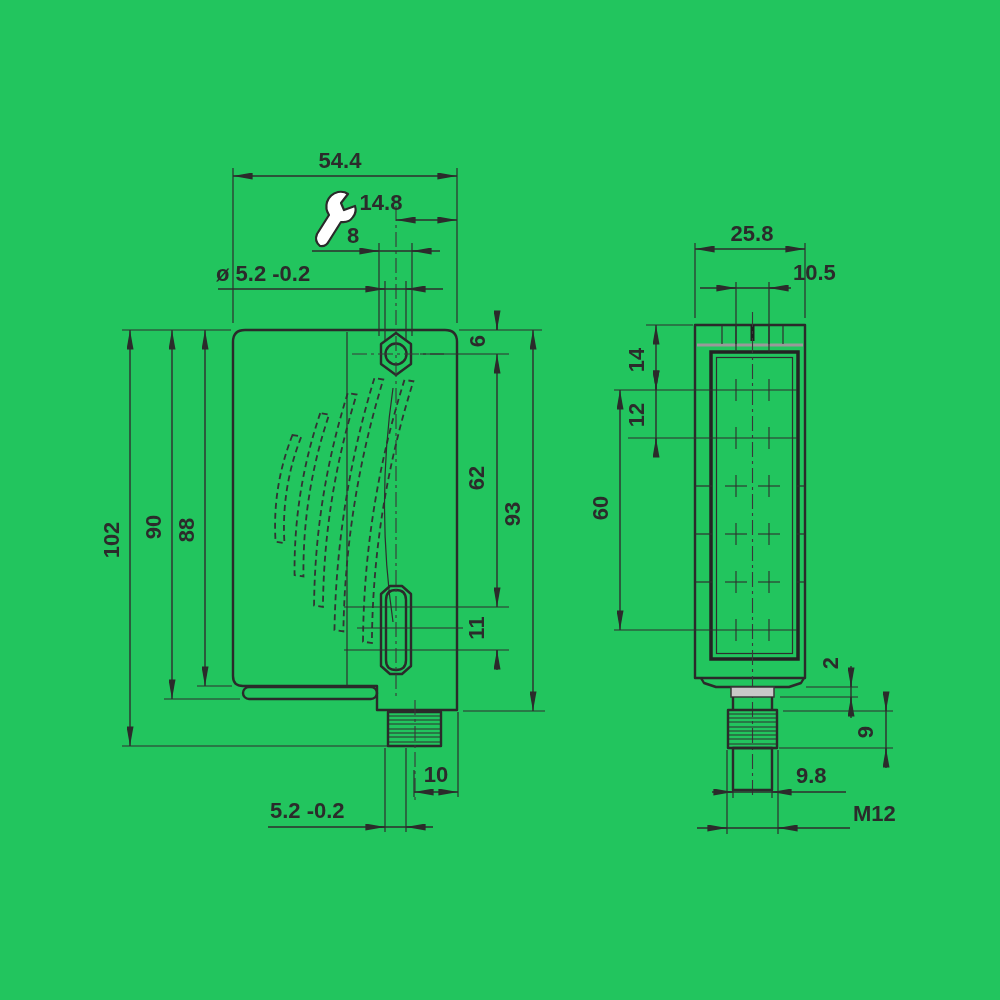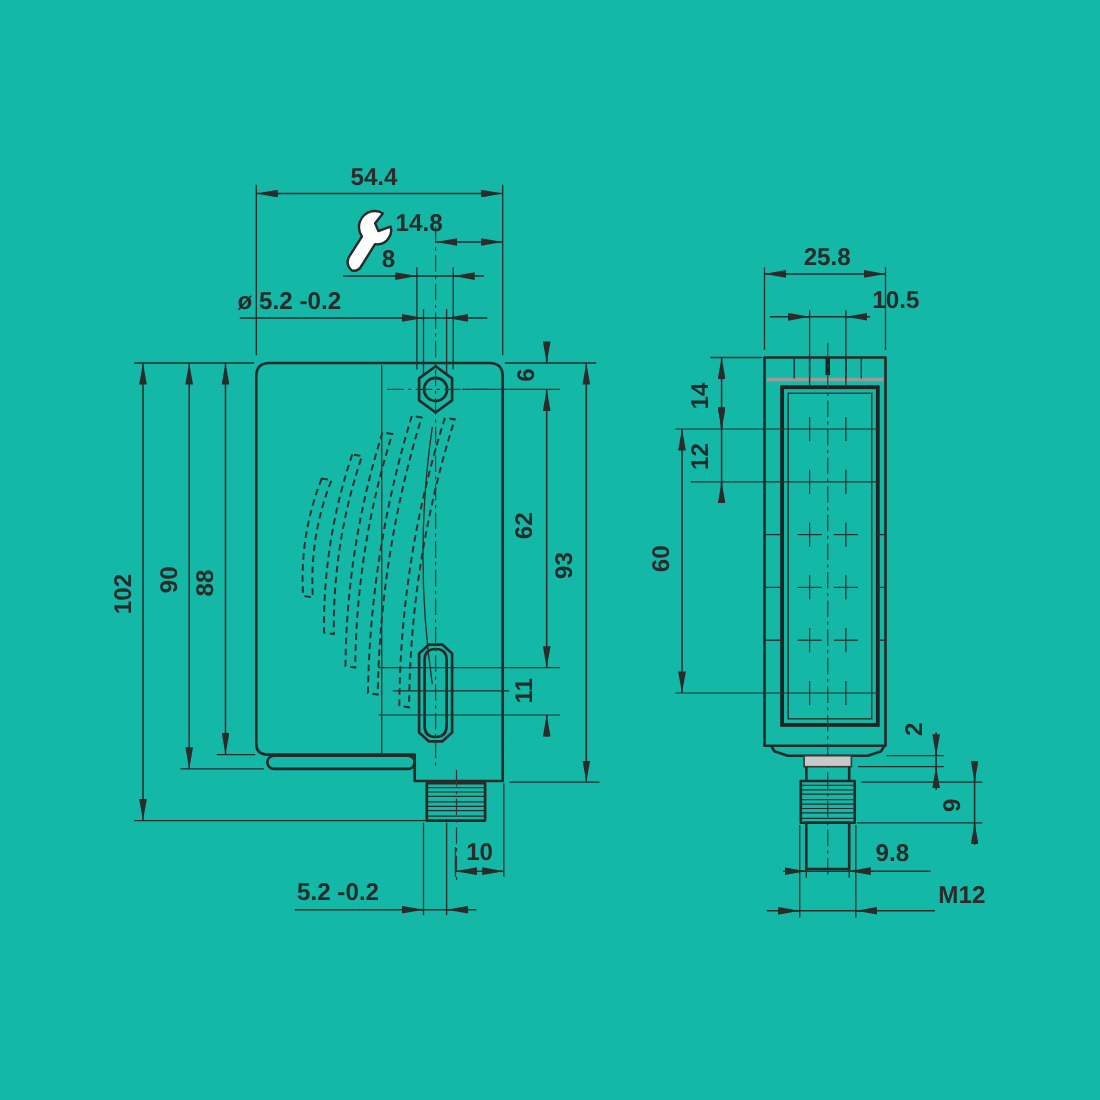--- a/index.html
+++ b/index.html
@@ -1,16 +1,16 @@
 <!DOCTYPE html>
 <html><head>
 <meta charset="utf-8">
 <style>
   html,body{margin:0;padding:0;background:#ffffff;}
-  .stage{position:relative;width:1000px;height:1000px;background:#14b8a6;overflow:hidden;
+  .stage{position:relative;width:1000px;height:1000px;background:#22c55e;overflow:hidden;
          font-family:"Liberation Sans",sans-serif;}
   svg{display:block}
   .dim{font-family:"Liberation Sans",sans-serif;font-size:22px;font-weight:600;fill:#2b2b2b;}
   .outline{stroke:#2a2a2a;stroke-width:2.4;fill:none;stroke-linejoin:round;}
   .thin{stroke:#2e2e2e;stroke-width:1.2;fill:none;}
   .dimline{stroke:#2e2e2e;stroke-width:1.4;fill:none;}
   .hair{stroke:#2e2e2e;stroke-width:1.1;fill:none;}
   .cl{stroke:#383838;stroke-width:1.1;fill:none;stroke-dasharray:15 4 3 4;}
   .wave{stroke:#333;stroke-width:1.8;fill:none;stroke-dasharray:6 4;}
 </style>

